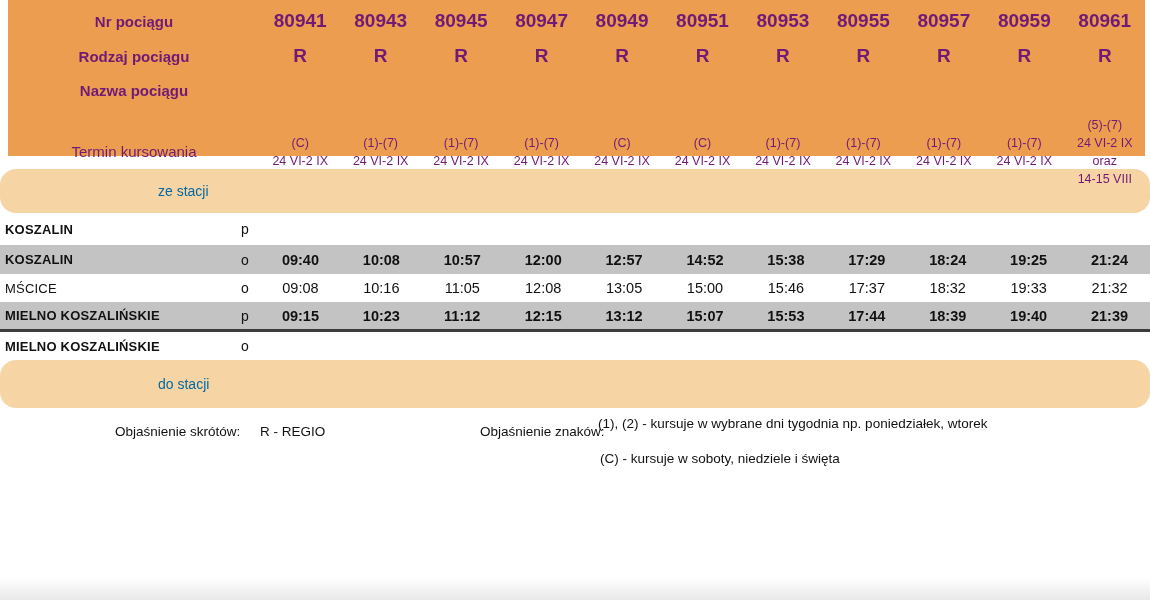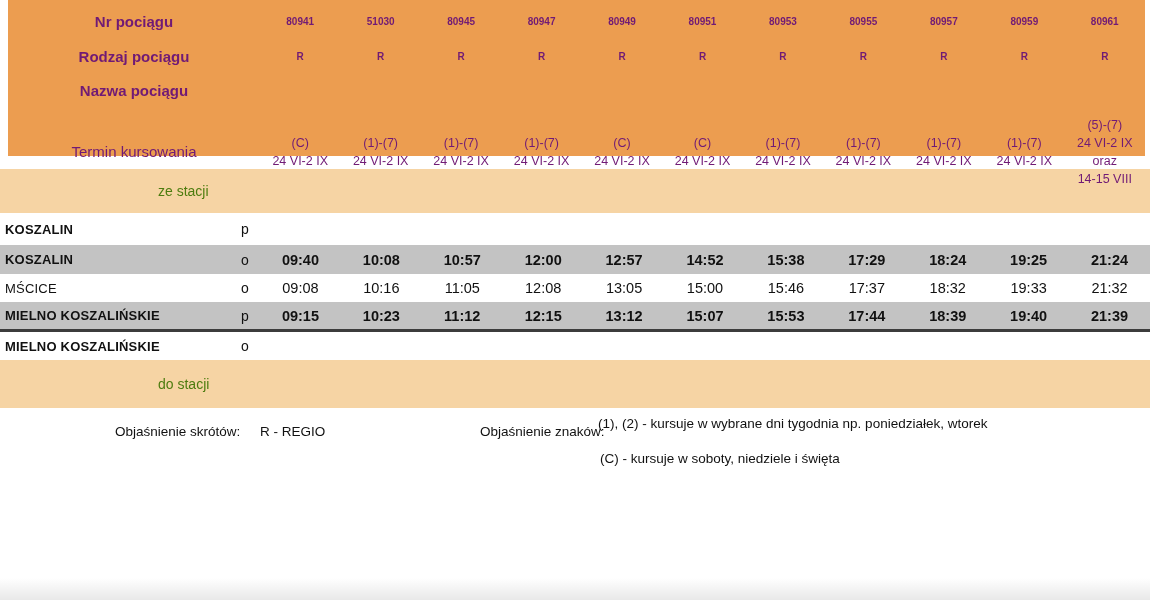--- a/index.html
+++ b/index.html
@@ -28,29 +28,29 @@
     background:#ec9d50;color:#701a75;
     padding-top:4px;box-sizing:border-box;
   }
   .o-row{display:grid;grid-template-columns:252px repeat(11,1fr);align-items:center;}
   .o-row.r1{height:34px;}
   .o-row.r2{height:36px;}
   .o-row.r3{height:32px;}
   .o-row.r4{height:91px;}
   .o-label{text-align:center;font-size:15px;font-weight:bold;}
   .o-label.regular{font-weight:normal;}
-  .o-cell{text-align:center;font-size:10px;font-weight:bold;}
+  .o-cell{text-align:center;font-size:19px;font-weight:bold;}
   .termin-cell{text-align:center;font-size:12.5px;font-weight:normal;line-height:18px;}
 
   
   .tan-row{
-    background:#f6d4a4;color:#4d7c0f;
+    background:#f6d4a4;color:#0369a1;
     display:flex;align-items:center;
     font-size:14px;
-    padding-left:158px;box-sizing:border-box;
+    padding-left:158px;box-sizing:border-box;border-radius:16px;
   }
   .tan-row.ze{margin-top:13px;height:44px;}
   .tan-row.do{height:48px;}
 
   
   .stations{width:1150px;}
   .st-row{
     display:grid;grid-template-columns:230px 30px repeat(11,1fr);
     align-items:center;background:#fff;
   }
@@ -84,21 +84,21 @@
 <body>
 
 <div class="page">
 
 
   <div class="orange-block">
 
     <div class="o-row r1">
       <div class="o-label">Nr pociągu</div>
       <div class="o-cell">80941</div>
-      <div class="o-cell">51030</div>
+      <div class="o-cell">80943</div>
       <div class="o-cell">80945</div>
       <div class="o-cell">80947</div>
       <div class="o-cell">80949</div>
       <div class="o-cell">80951</div>
       <div class="o-cell">80953</div>
       <div class="o-cell">80955</div>
       <div class="o-cell">80957</div>
       <div class="o-cell">80959</div>
       <div class="o-cell">80961</div>
     </div>

